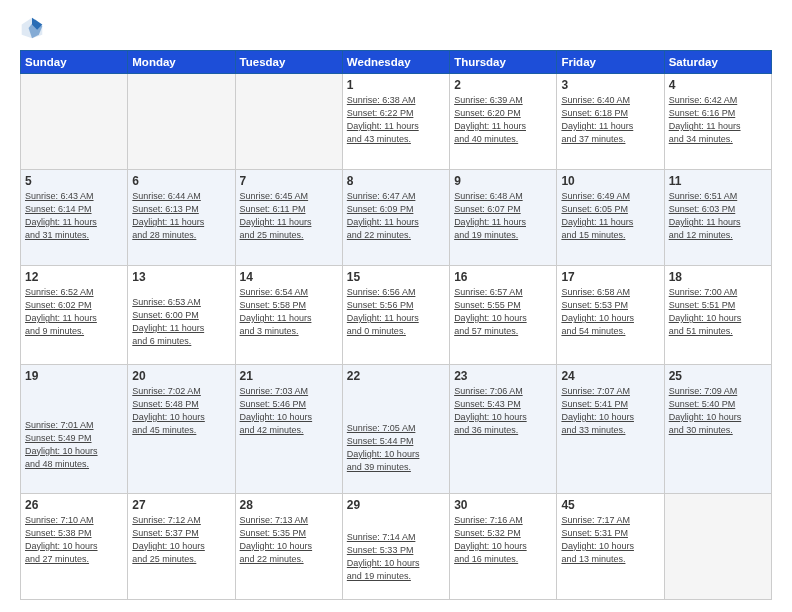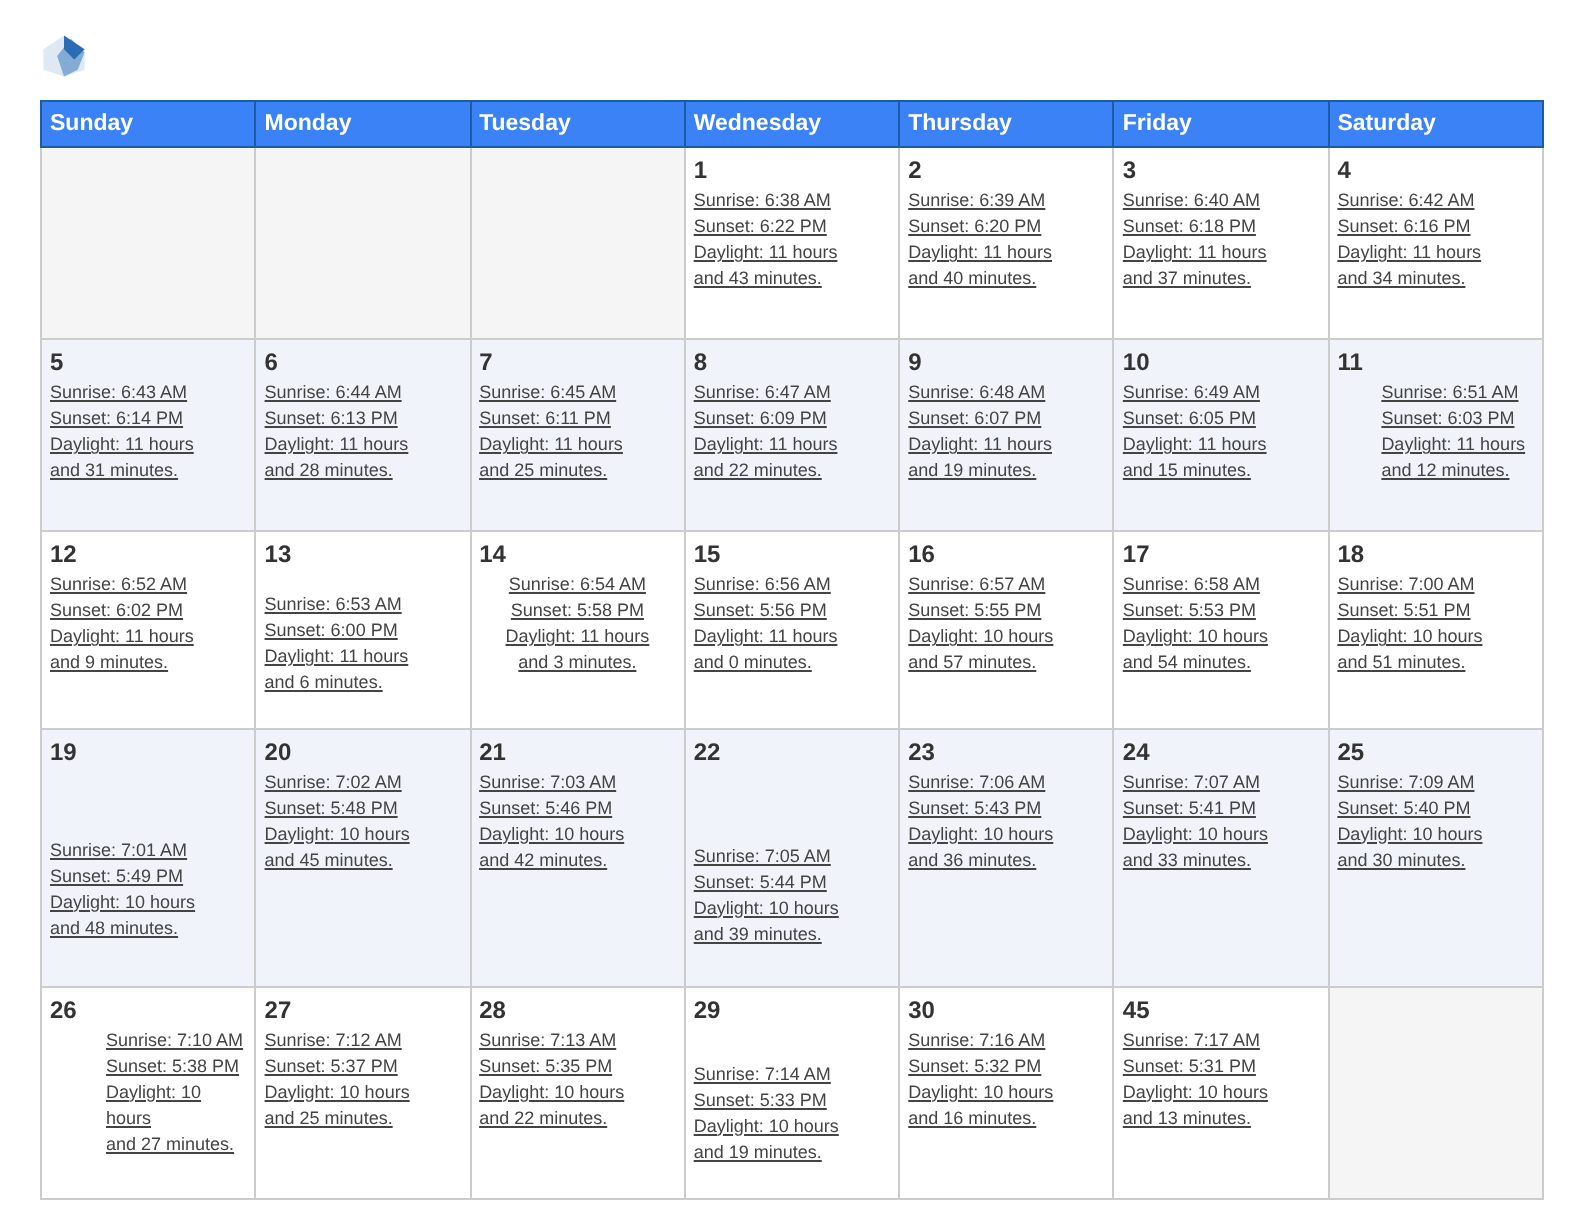--- a/index.html
+++ b/index.html
@@ -46,21 +46,21 @@
       color: #555;
     }
     .calendar {
       flex: 1;
       border: 1px solid #ccc;
       border-collapse: collapse;
       width: 100%;
       table-layout: fixed;
     }
     .calendar th {
-      background-color: #3b82f6;
+      background-color: #1d4ed8;
       color: #fff;
       font-size: 11.5px;
       font-weight: bold;
       padding: 5px 4px;
       text-align: left;
       border: 1px solid #1a5da5;
     }
     .calendar td {
       border: 1px solid #ccc;
       vertical-align: top;
@@ -196,21 +196,21 @@
           </td>
           <td class="alt-row">
             <span class="day-num">10</span>
             <div class="day-info" style="white-space: pre-line;">Sunrise: 6:49 AM
 Sunset: 6:05 PM
 Daylight: 11 hours
 and 15 minutes.</div>
           </td>
           <td class="alt-row">
             <span class="day-num">11</span>
-            <div class="day-info" style="white-space: pre-line; margin-left: 22px;">Sunrise: 6:51 AM
+            <div class="day-info" style="white-space: pre-line;">Sunrise: 6:51 AM
 Sunset: 6:03 PM
 Daylight: 11 hours
 and 12 minutes.</div>
           </td>
         </tr>
         <tr>
           <td>
             <span class="day-num">12</span>
             <div class="day-info" style="white-space: pre-line;">Sunrise: 6:52 AM
 Sunset: 6:02 PM
@@ -219,21 +219,21 @@
           </td>
           <td>
             <span class="day-num">13</span>
             <div class="day-info" style="white-space: pre-line; margin-top: 12px;">Sunrise: 6:53 AM
 Sunset: 6:00 PM
 Daylight: 11 hours
 and 6 minutes.</div>
           </td>
           <td>
             <span class="day-num">14</span>
-            <div class="day-info" style="white-space: pre-line; text-align: center;">Sunrise: 6:54 AM
+            <div class="day-info" style="white-space: pre-line;">Sunrise: 6:54 AM
 Sunset: 5:58 PM
 Daylight: 11 hours
 and 3 minutes.</div>
           </td>
           <td>
             <span class="day-num">15</span>
             <div class="day-info" style="white-space: pre-line;">Sunrise: 6:56 AM
 Sunset: 5:56 PM
 Daylight: 11 hours
 and 0 minutes.</div>
@@ -307,21 +307,21 @@
             <span class="day-num">25</span>
             <div class="day-info" style="white-space: pre-line;">Sunrise: 7:09 AM
 Sunset: 5:40 PM
 Daylight: 10 hours
 and 30 minutes.</div>
           </td>
         </tr>
         <tr>
           <td>
             <span class="day-num">26</span>
-            <div class="day-info" style="white-space: pre-line; margin-left: 28px;">Sunrise: 7:10 AM
+            <div class="day-info" style="white-space: pre-line;">Sunrise: 7:10 AM
 Sunset: 5:38 PM
 Daylight: 10 hours
 and 27 minutes.</div>
           </td>
           <td>
             <span class="day-num">27</span>
             <div class="day-info" style="white-space: pre-line;">Sunrise: 7:12 AM
 Sunset: 5:37 PM
 Daylight: 10 hours
 and 25 minutes.</div>

